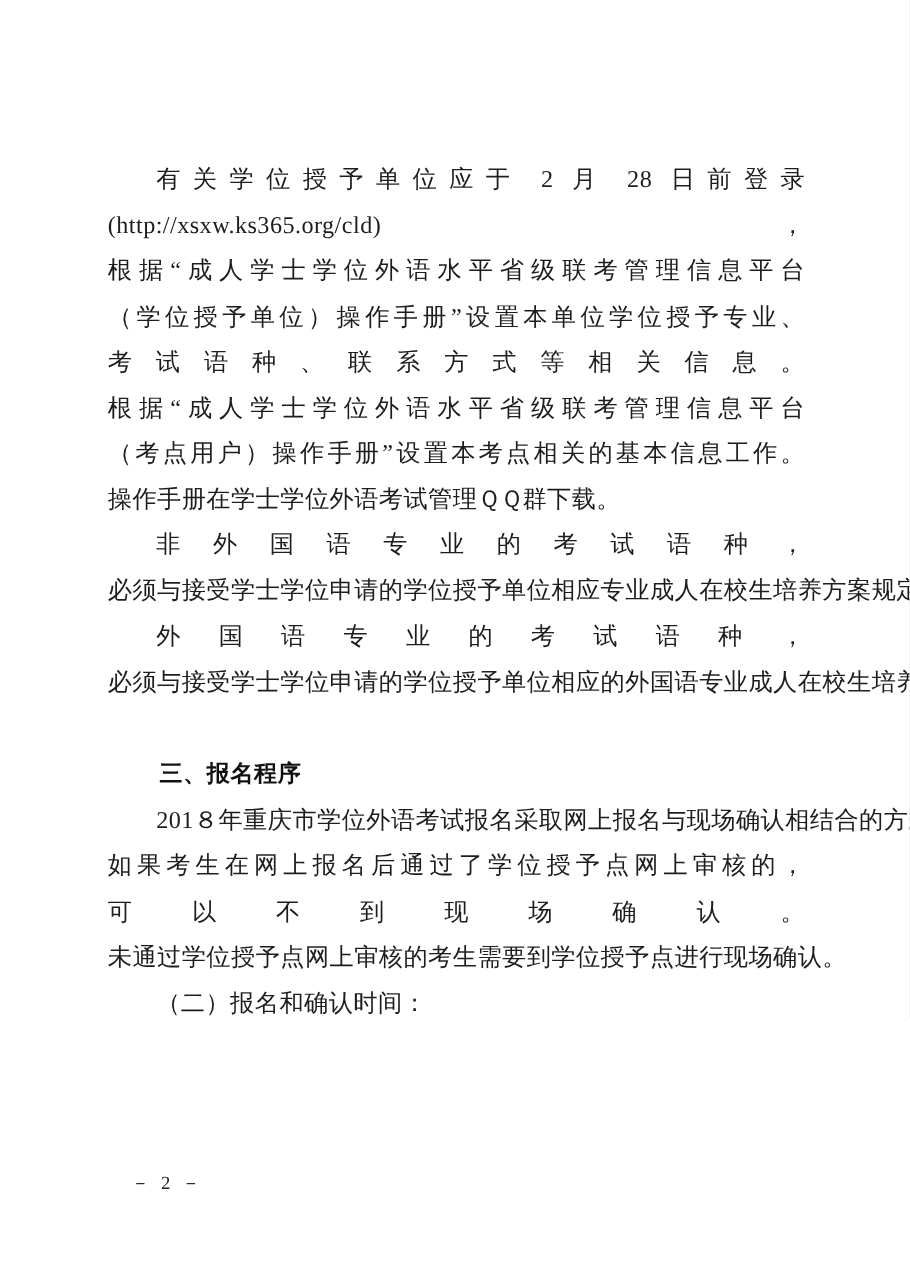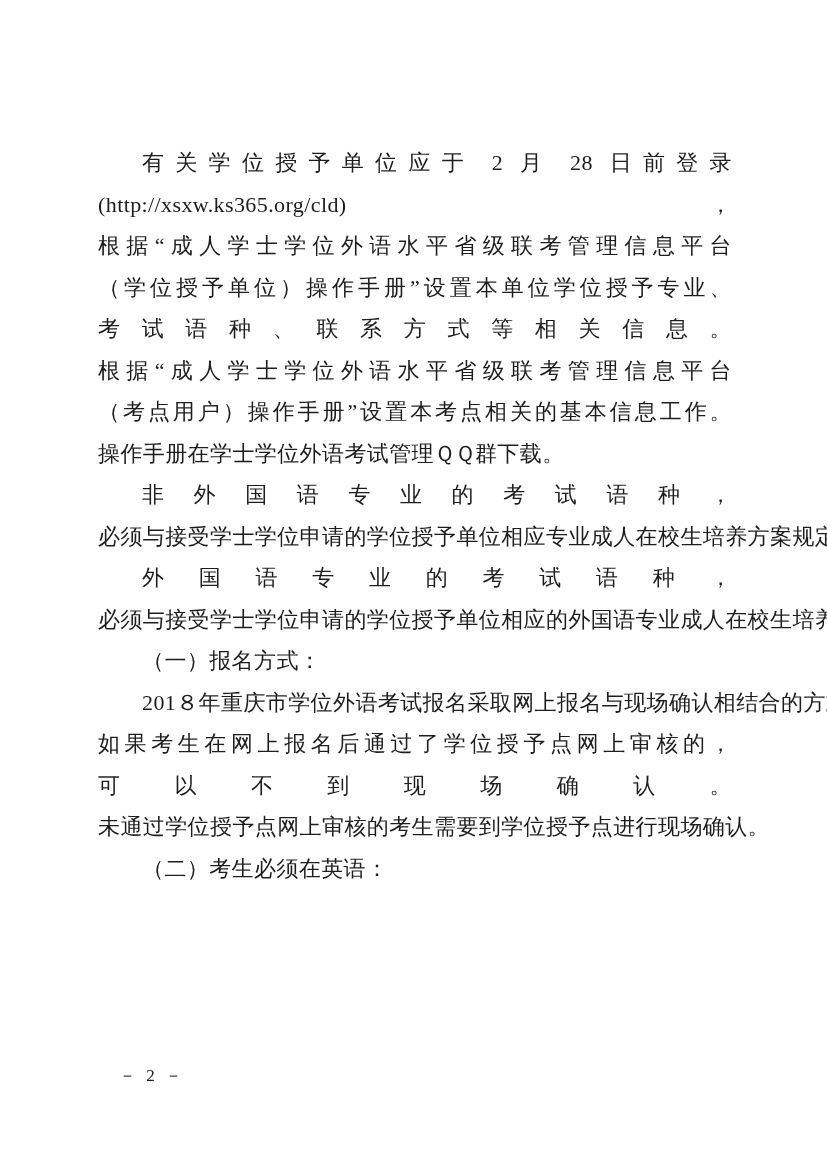--- a/index.html
+++ b/index.html
@@ -58,21 +58,21 @@
   }
 </style>
 </head>
 <body>
 
 <div class="page">
   <main class="content">
     <p class="para url-break">有关学位授予单位应于 2 月 28 日前登录(http://xsxw.ks365.org/cld)，根据“成人学士学位外语水平省级联考管理信息平台（学位授予单位）操作手册”设置本单位学位授予专业、考试语种、联系方式等相关信息。根据“成人学士学位外语水平省级联考管理信息平台（考点用户）操作手册”设置本考点相关的基本信息工作。操作手册在学士学位外语考试管理ＱＱ群下载。</p>
     <p class="para">非外国语专业的考试语种，必须与接受学士学位申请的学位授予单位相应专业成人在校生培养方案规定的语种一致。</p>
     <p class="para">外国语专业的考试语种，必须与接受学士学位申请的学位授予单位相应的外国语专业成人在校生培养方案规定的第二外国语语种一致。</p>
-    <p class="para">（一）报名方式：</p>
+    <h2 class="heading">三、报名程序</h2>
     <p class="para">201８年重庆市学位外语考试报名采取网上报名与现场确认相结合的方式进行，如果考生在网上报名后通过了学位授予点网上审核的，可以不到现场确认。未通过学位授予点网上审核的考生需要到学位授予点进行现场确认。</p>
-    <p class="para">（二）考生必须在英语：</p>
+    <p class="para">（二）报名和确认时间：</p>
   </main>
 
   <footer class="footer">
     <span class="page-number">－ 2 －</span>
   </footer>
 </div>
 
 </body></html>

